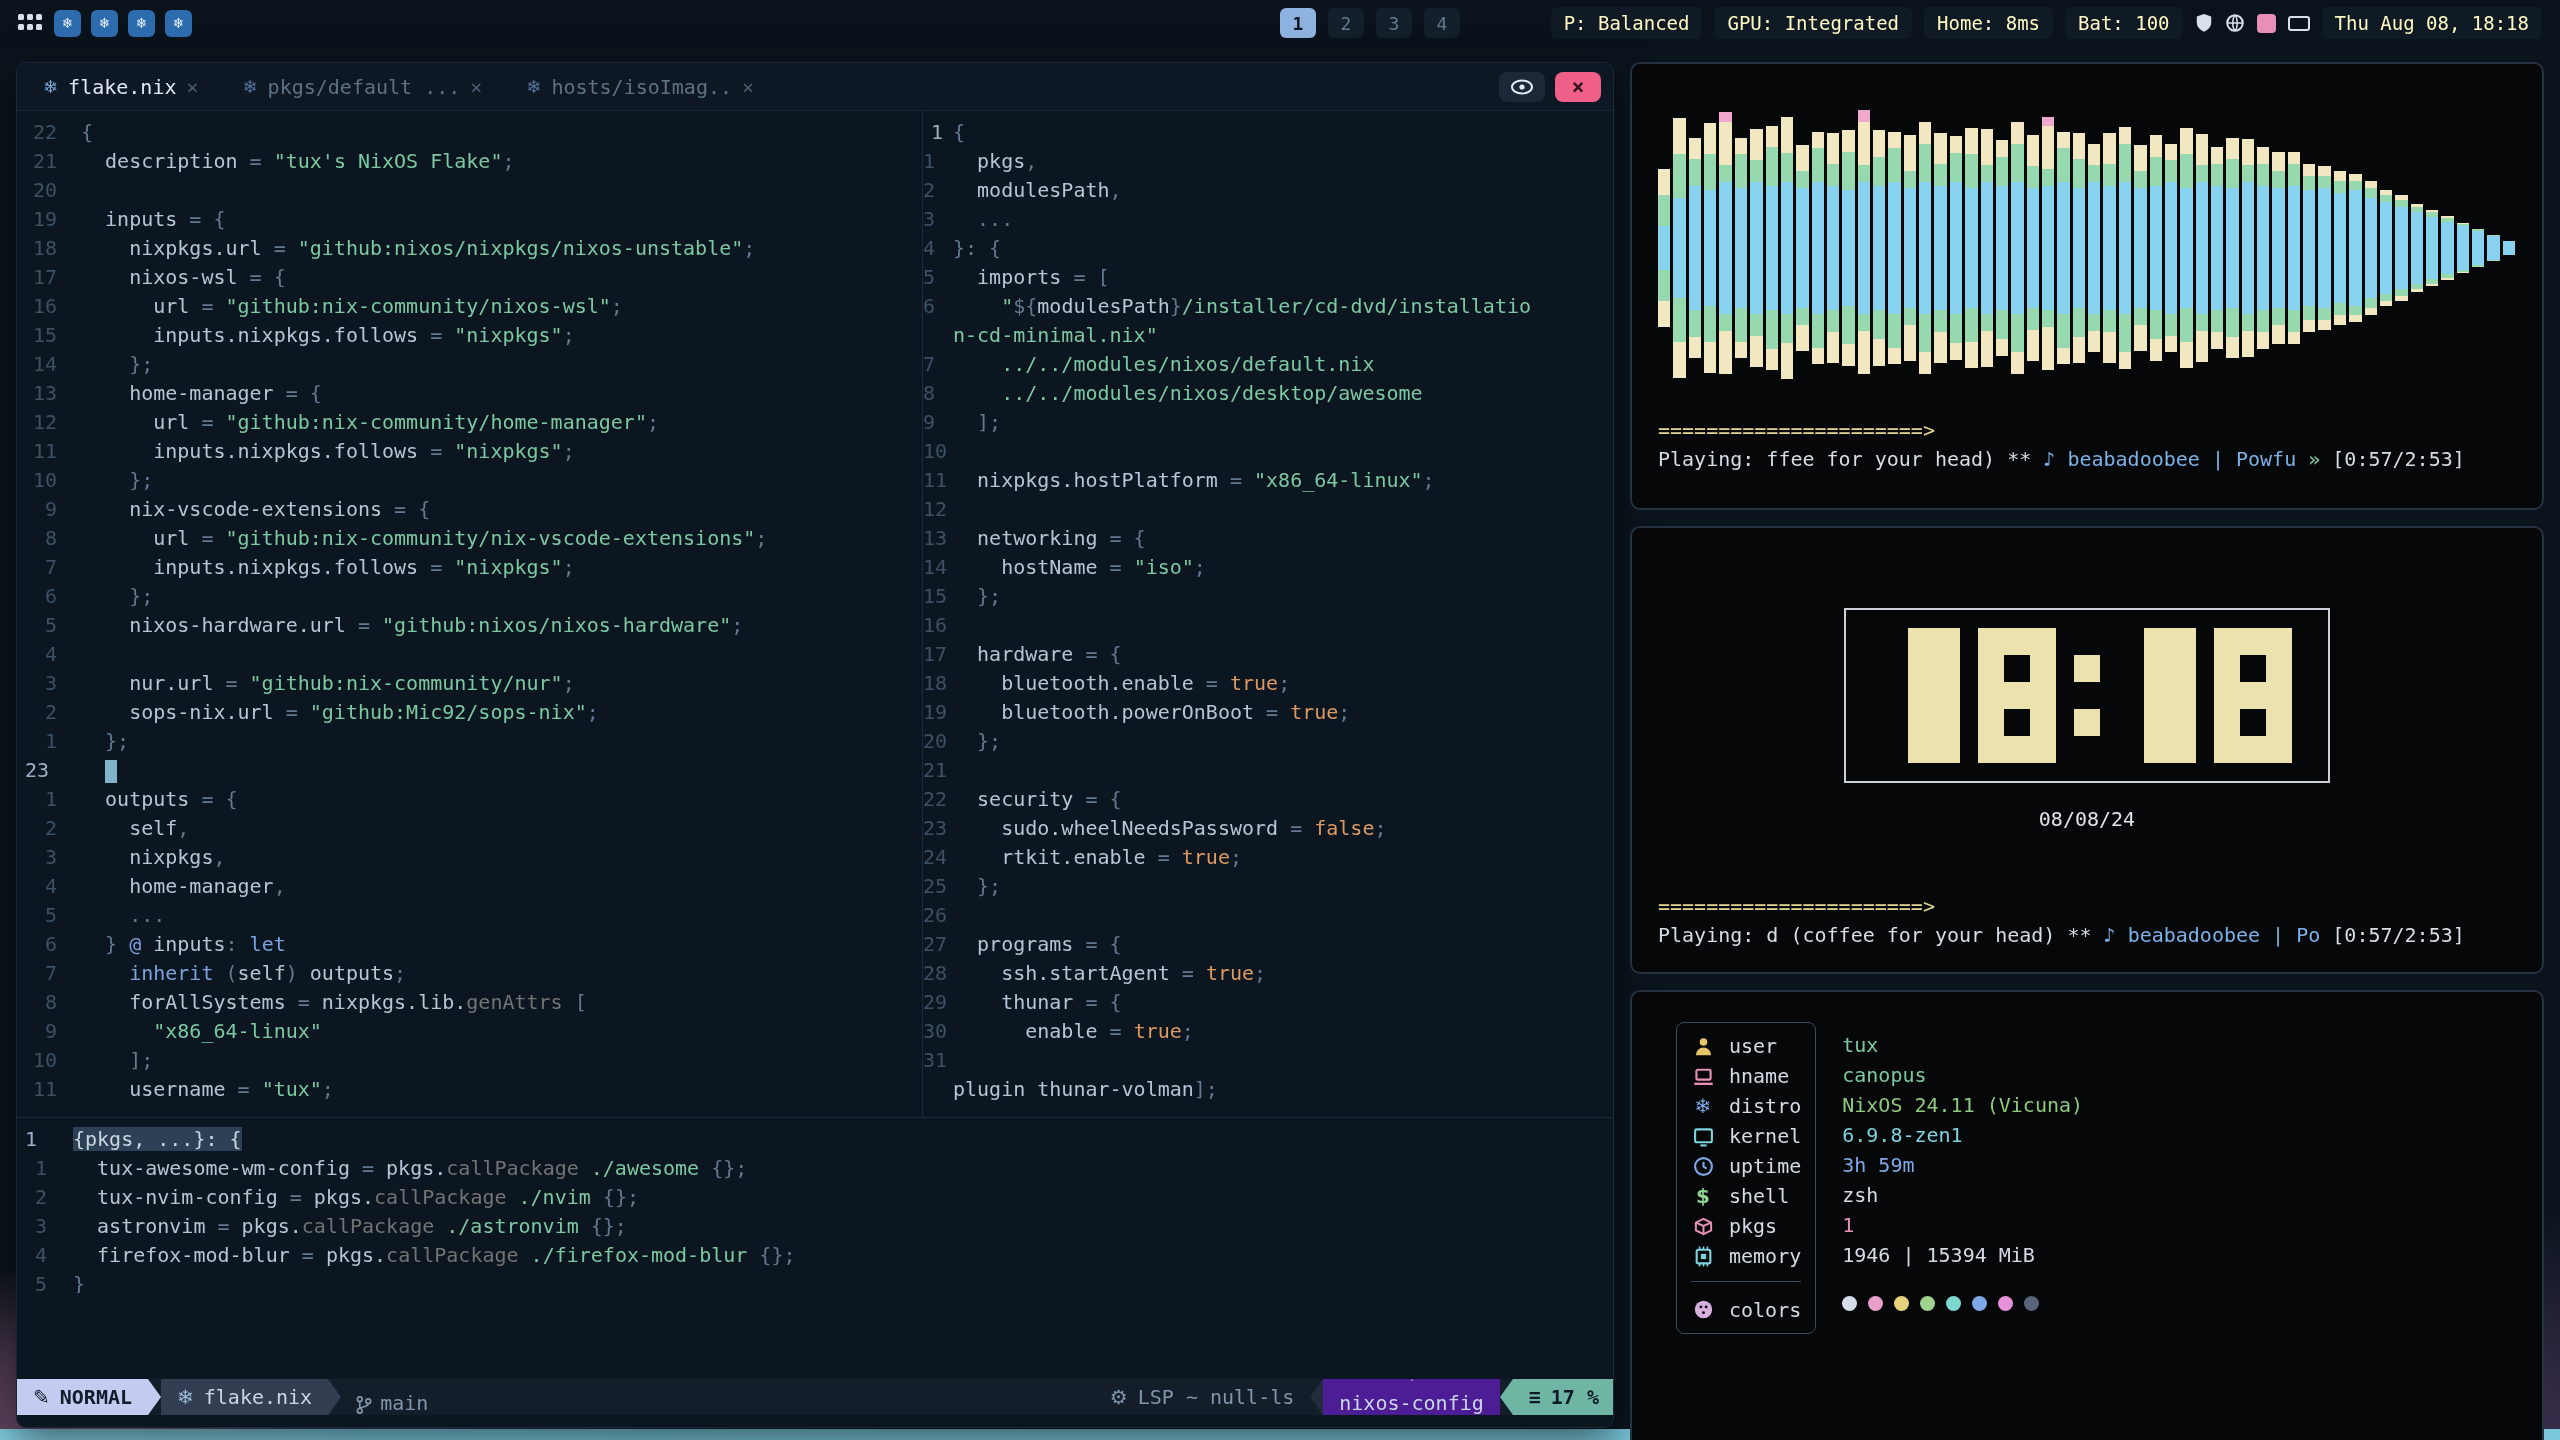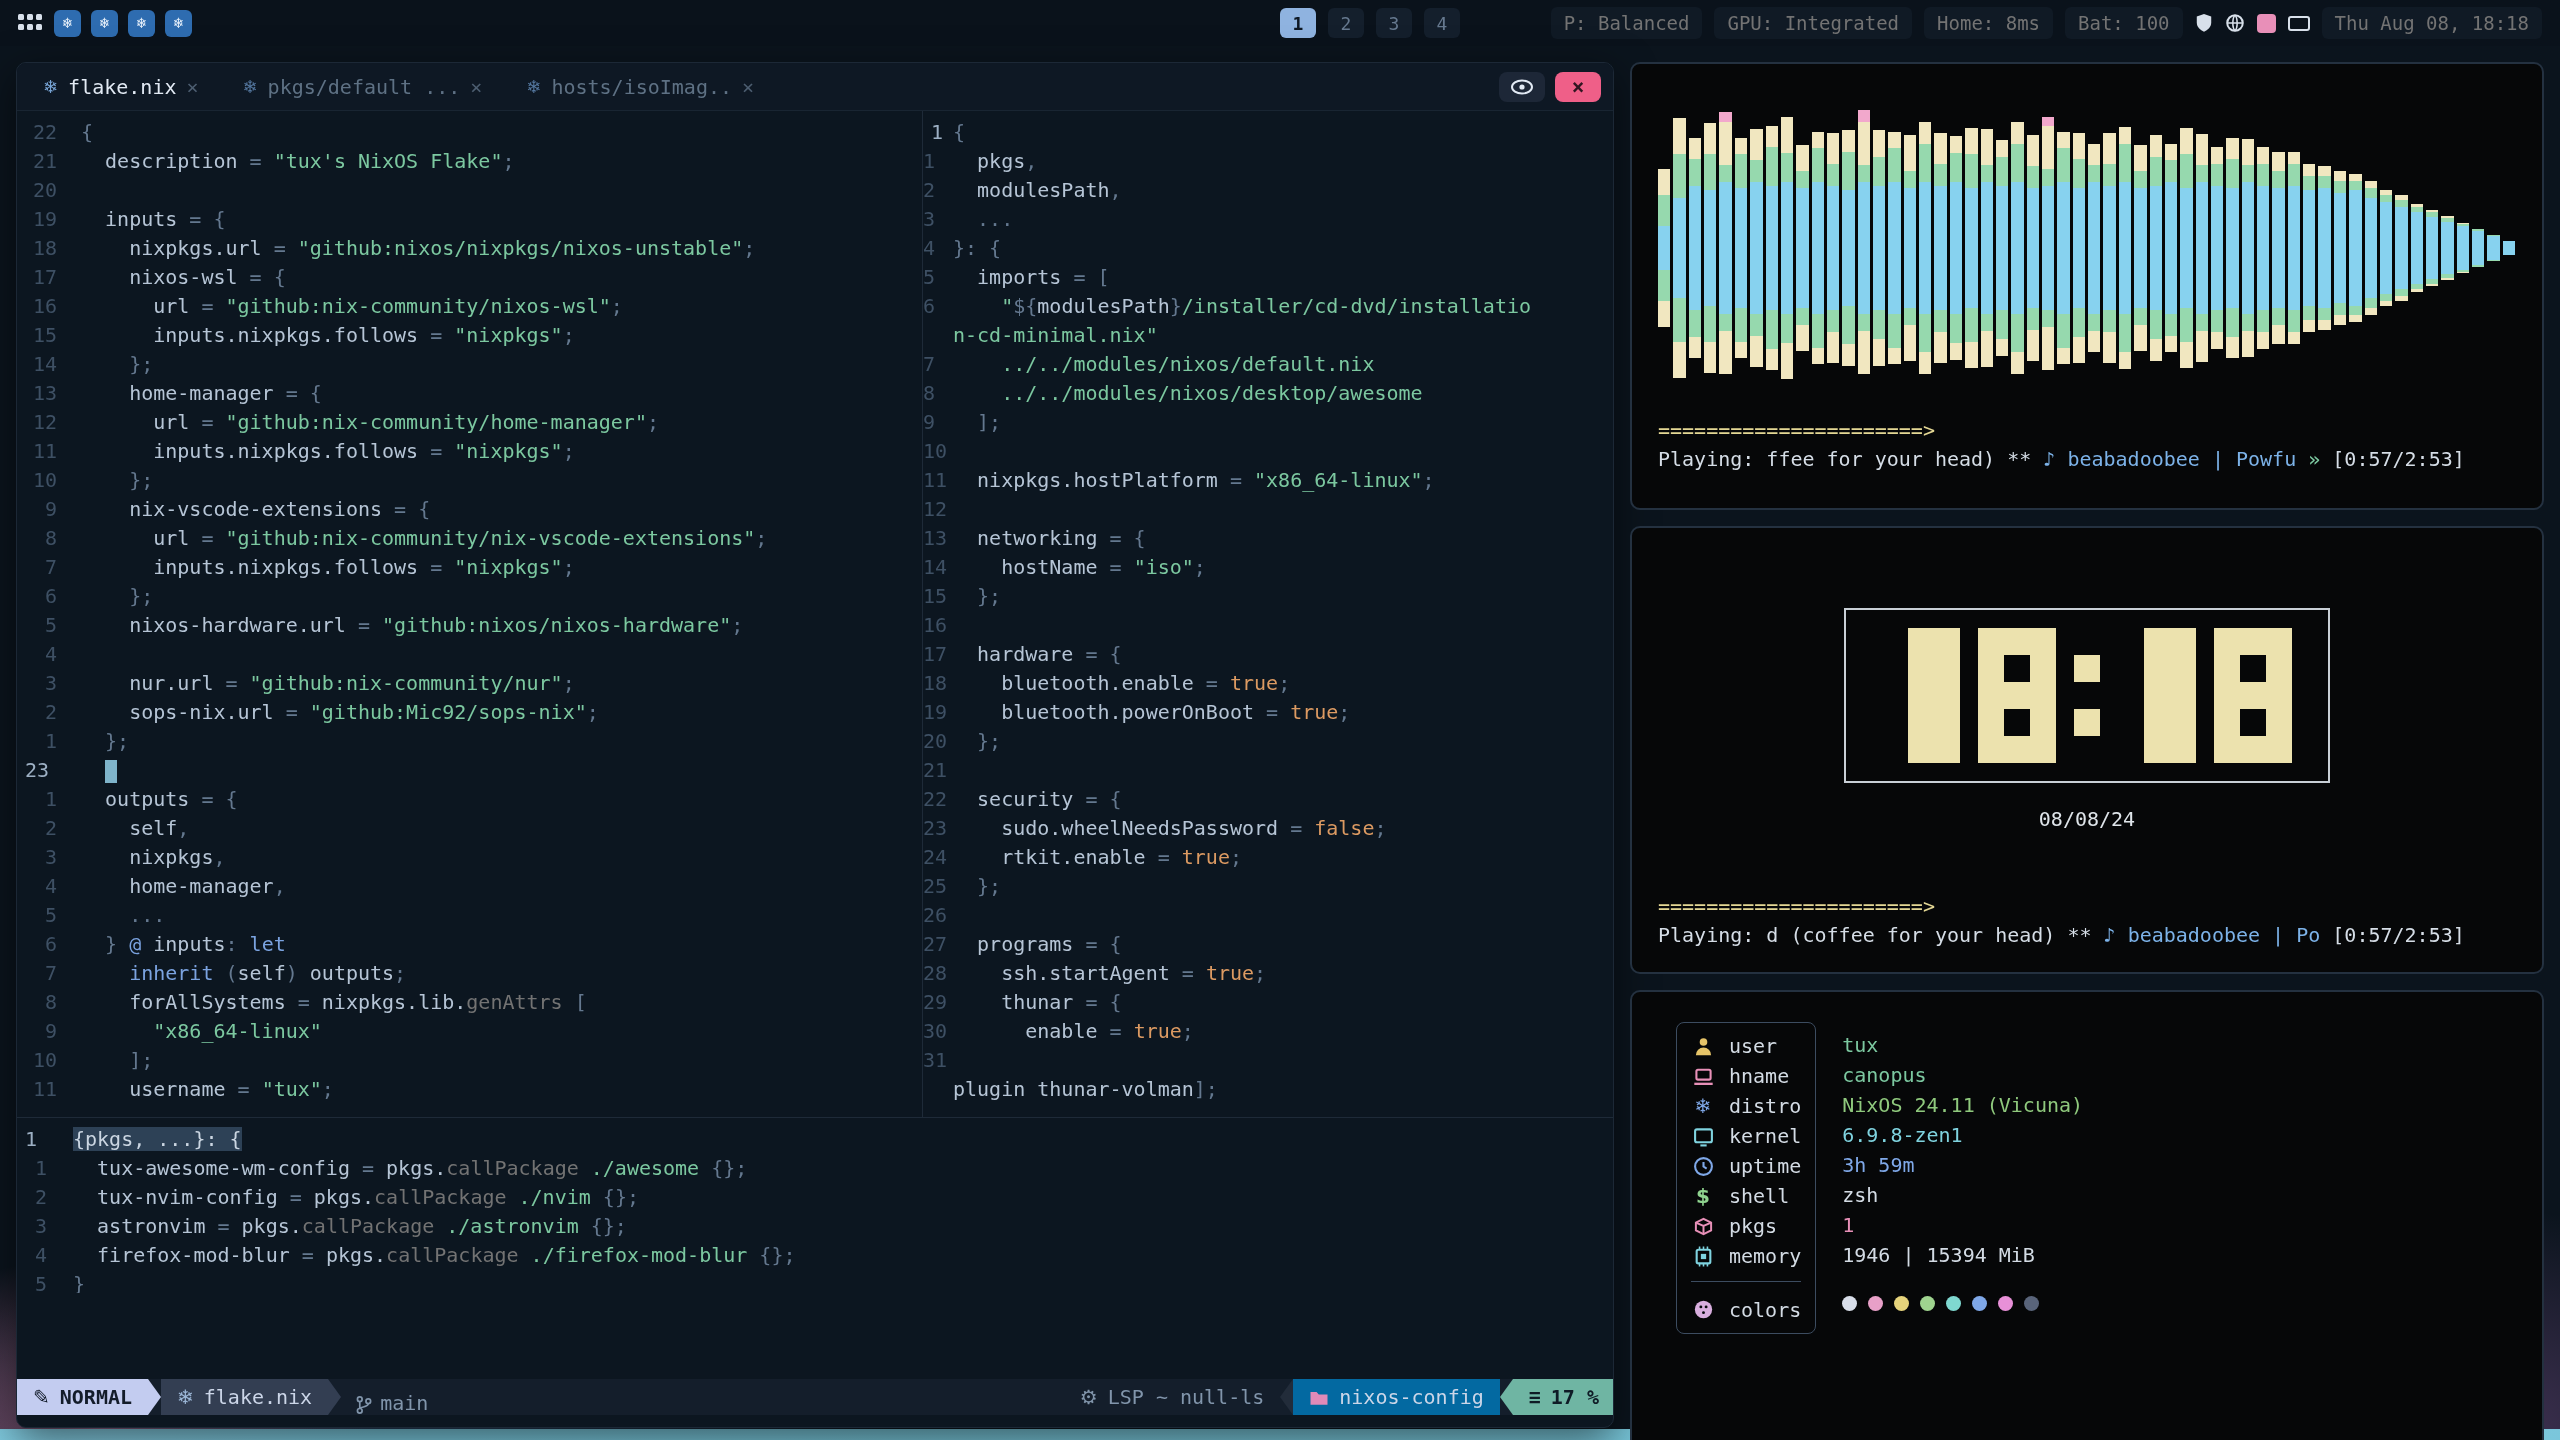--- a/index.html
+++ b/index.html
@@ -19,21 +19,21 @@
             display:flex; align-items:center; padding:0 18px; font-size:19px; color:#cfd9e4; }
   .tb-left { display:flex; align-items:center; gap:12px; }
   .tags { display:flex; gap:10px; }
   .tag { width:27px; height:27px; border-radius:6px; background:#2e6cb0; display:flex; align-items:center; justify-content:center;
          color:#eaf2fb; font-size:14px; font-family:"DejaVu Sans",sans-serif; }
   .tb-center { position:absolute; left:50%; transform:translateX(0); display:flex; gap:12px; }
   .ws { min-width:36px; height:30px; padding:0 10px; border-radius:6px; background:#141f2c; color:#66798f;
         display:flex; align-items:center; justify-content:center; font-size:18px; }
   .ws.active { background:#8fb3e0; color:#0e1824; font-weight:bold; }
   .tb-right { margin-left:auto; display:flex; align-items:center; gap:12px; }
-  .pill { background:#101a25; border-radius:6px; padding:5px 13px; color:#737373; }
+  .pill { background:#101a25; border-radius:6px; padding:5px 13px; color:#fef9c3; }
   .tb-ic { display:flex; align-items:center; }
   .tb-colorbox { width:19px; height:19px; border-radius:4px; background:#e88fb8; display:inline-block; }
   .tb-tray { width:22px; height:15px; border:2px solid #d8e0ea; border-radius:3px; display:inline-block; }
   
   .editor { position:absolute; left:16px; top:62px; width:1598px; height:1366px; background:#0c1620;
             border:1px solid #1c2836; border-radius:10px; overflow:hidden; box-shadow:0 12px 40px rgba(0,0,0,.55); }
   .tabbar { position:absolute; left:0; top:0; right:0; height:48px; background:#0e1824; border-bottom:1px solid #192532;
             display:flex; align-items:center; padding:0 12px; }
   .tabs { display:flex; gap:44px; padding-left:14px; }
   .tab { display:flex; align-items:center; gap:10px; font-size:20px; color:#5e7184; }
@@ -65,21 +65,21 @@
   .statusline { position:absolute; left:0; top:1316px; width:1598px; height:36px; background:#141e2b;
                 display:flex; align-items:stretch; font-size:20px; color:#8195ab; }
   .seg { display:flex; align-items:center; padding:0 16px; gap:10px; }
   .seg-mode { background:#c3ccf0; color:#131c2a; font-weight:bold; }
   .seg-file { background:#333e52; color:#ccd6e8; }
   .arr-r { width:0; height:0; border-top:18px solid transparent; border-bottom:18px solid transparent; }
   .arr-l { width:0; height:0; border-top:18px solid transparent; border-bottom:18px solid transparent; }
   .seg-branch { padding:0 14px; display:flex; align-items:flex-end; gap:8px; }
   .sl-spacer { flex:1; }
   .seg-lsp { gap:10px; }
-  .seg-proj { background:#0369a1; color:#ccd6e8; }
+  .seg-proj { background:#4c1d95; color:#ccd6e8;flex-direction:column; }
   .seg-prog { background:#6fb5a3; color:#0f1b26; font-weight:bold; gap:10px; }
   .icon-sans { font-family:"DejaVu Sans",sans-serif; }
   
   .panel { position:absolute; left:1630px; width:914px; background:#060708; border:2px solid #243140; border-radius:10px;
            padding:22px 26px; color:#d5dde6; font-size:20px; }
   .p1 { top:62px;  height:448px; display:flex; flex-direction:column; }
   .p2 { top:526px; height:448px; display:flex; flex-direction:column; }
   .p3 { top:990px; height:504px; }
   .wave { height:324px; position:relative; display:flex; align-items:center; gap:2px; margin-bottom:6px; }
   .vcol { flex:1; position:relative; height:100%; }

